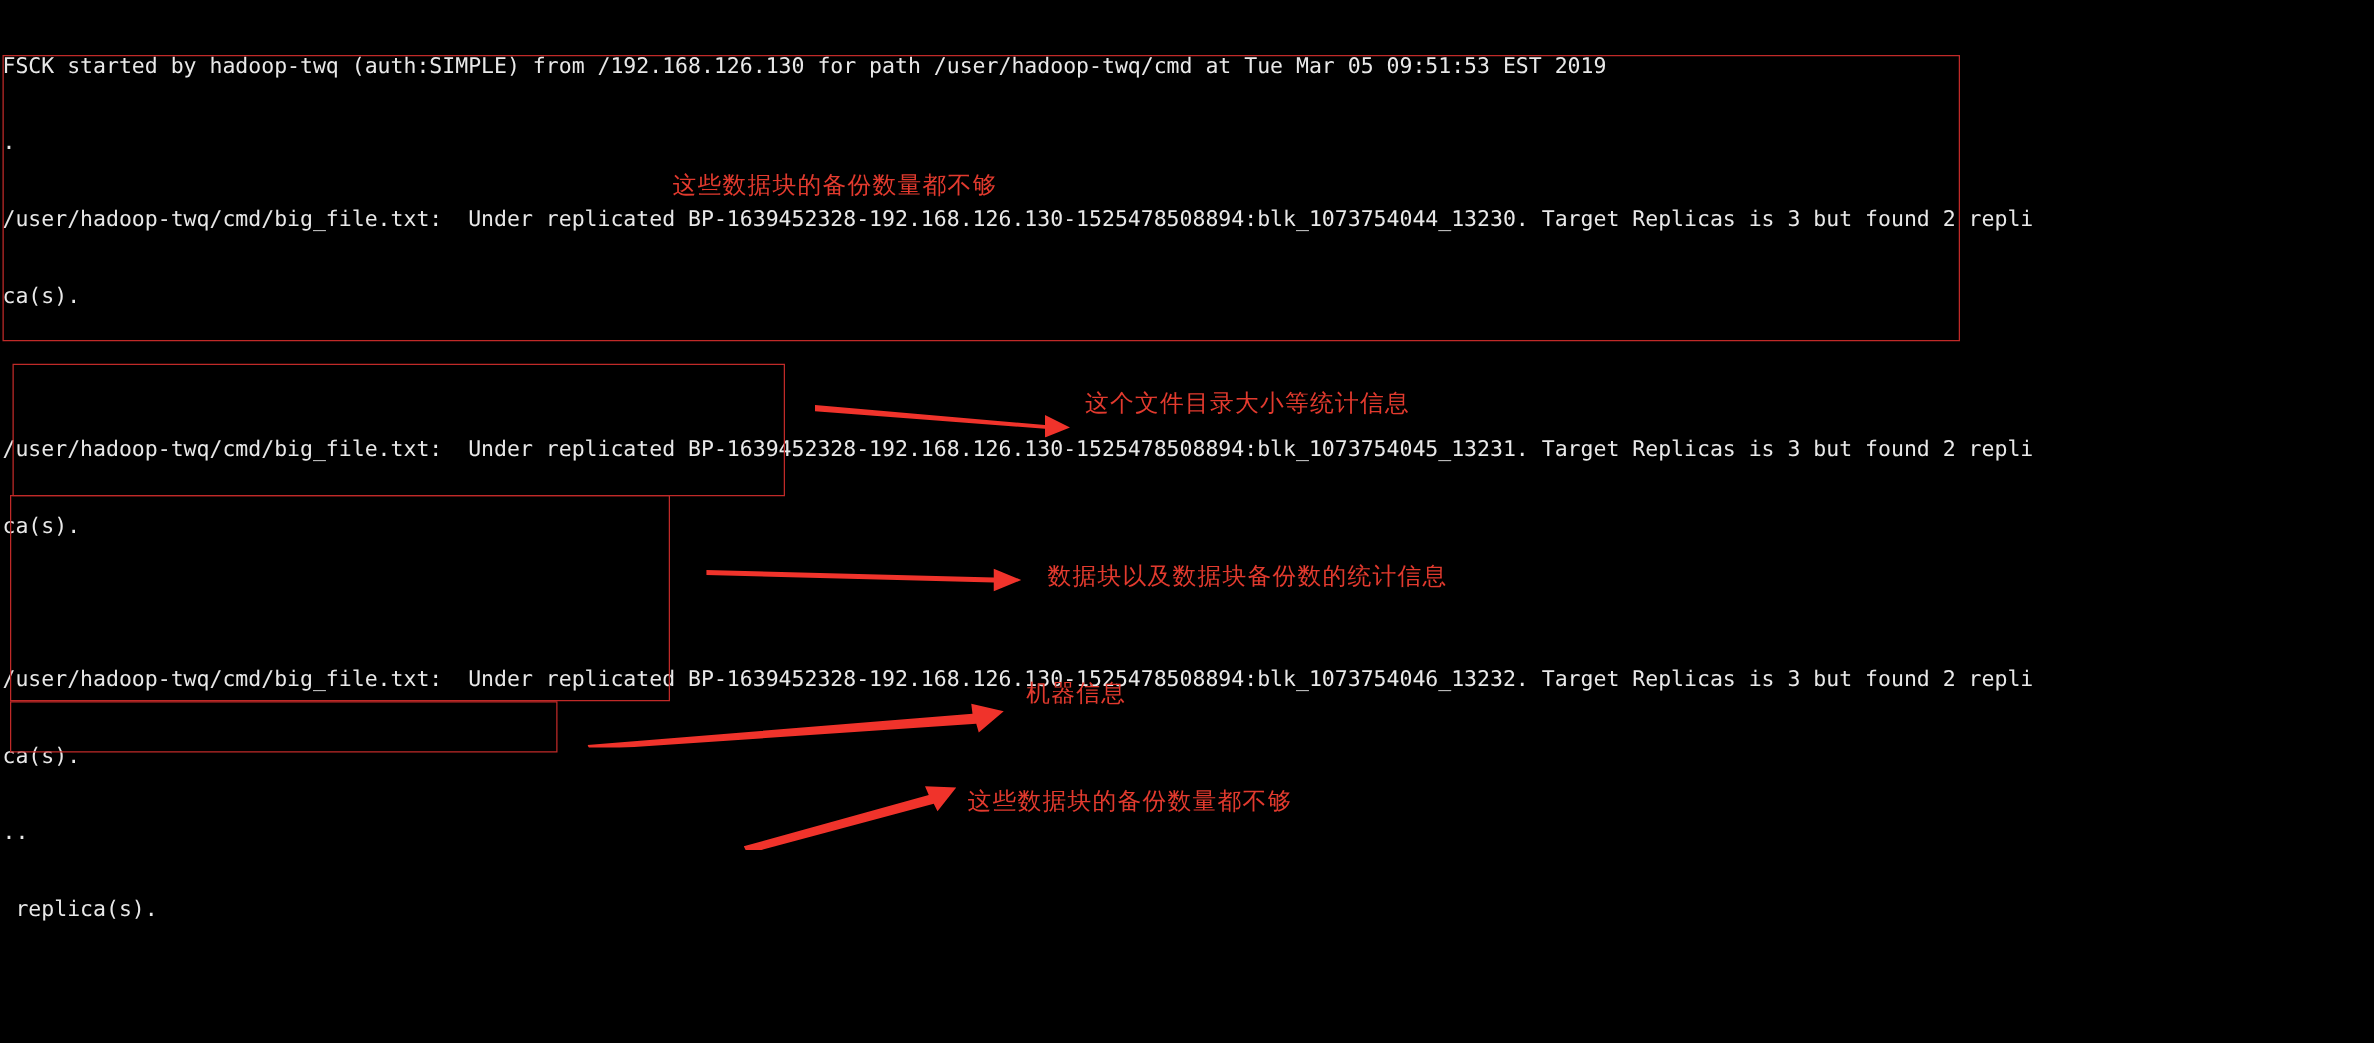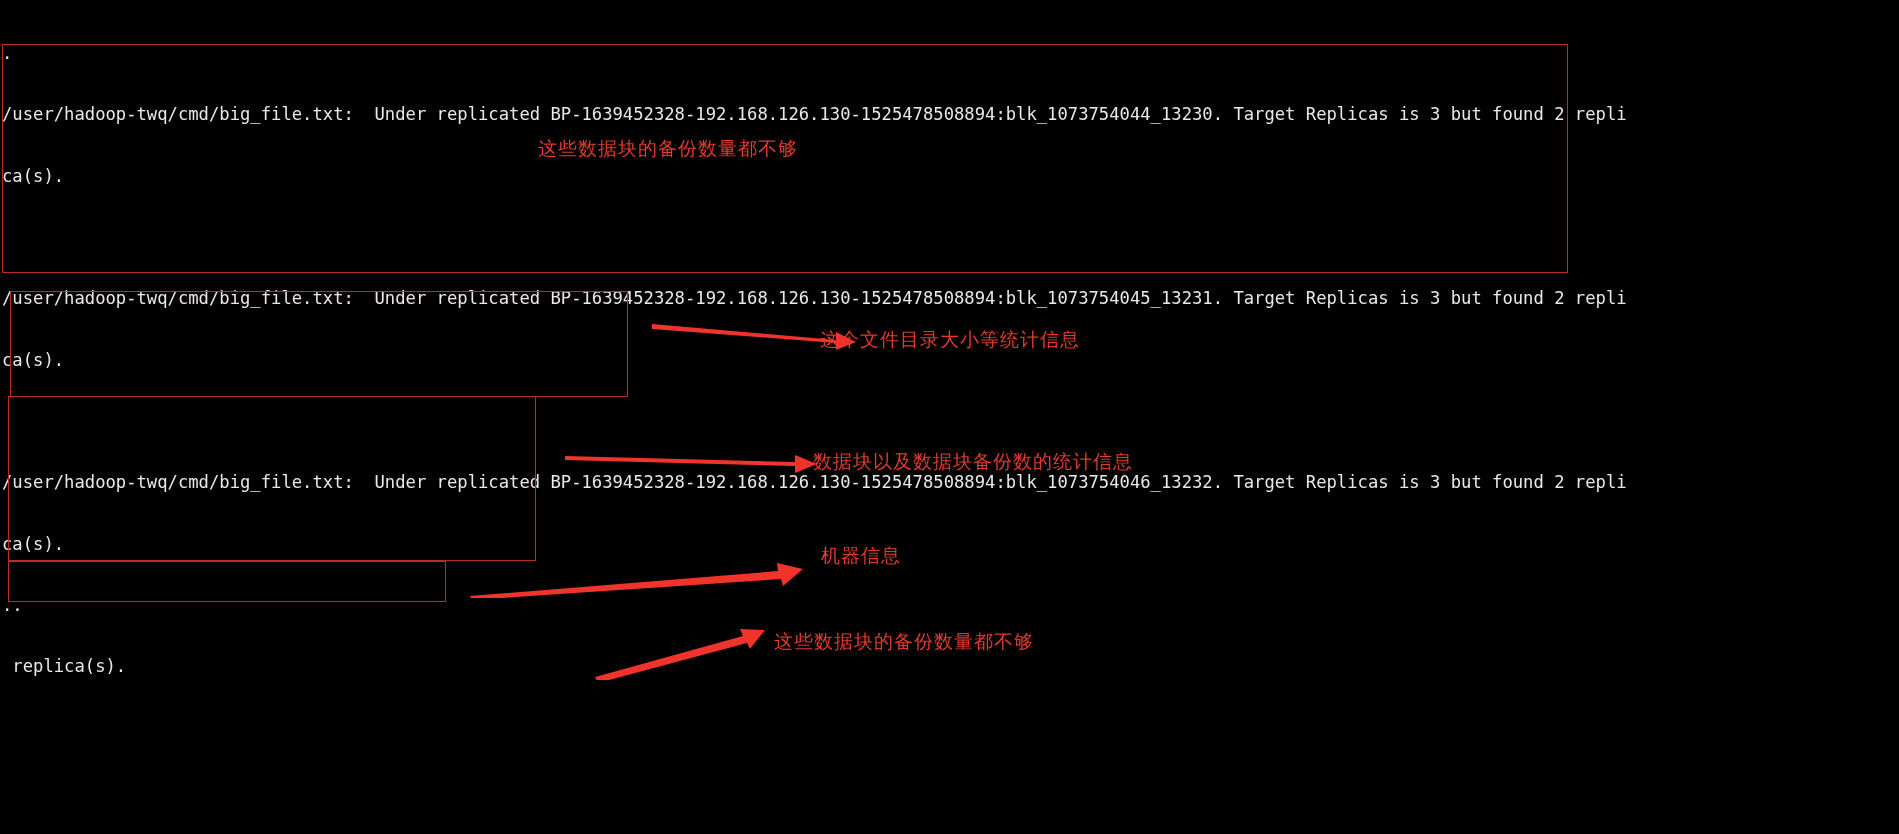--- a/index.html
+++ b/index.html
@@ -35,20 +35,21 @@
     line-height:19px;
     white-space:pre;
     letter-spacing:1px;
   }
   .arrow{position:absolute;}
 </style>
 </head>
 <body>
 
 <div id="term">
+  <span class="ln">FSCK started by hadoop-twq (auth:SIMPLE) from /192.168.126.130 for path /user/hadoop-twq/cmd at Tue Mar 05 09:51:53 EST 2019</span>
   <span class="ln">.</span>
   <span class="ln">/user/hadoop-twq/cmd/big_file.txt:  Under replicated BP-1639452328-192.168.126.130-1525478508894:blk_1073754044_13230. Target Replicas is 3 but found 2 repli</span>
   <span class="ln">ca(s).</span>
   <span class="ln blank"></span>
   <span class="ln">/user/hadoop-twq/cmd/big_file.txt:  Under replicated BP-1639452328-192.168.126.130-1525478508894:blk_1073754045_13231. Target Replicas is 3 but found 2 repli</span>
   <span class="ln">ca(s).</span>
   <span class="ln blank"></span>
   <span class="ln">/user/hadoop-twq/cmd/big_file.txt:  Under replicated BP-1639452328-192.168.126.130-1525478508894:blk_1073754046_13232. Target Replicas is 3 but found 2 repli</span>
   <span class="ln">ca(s).</span>
   <span class="ln">..</span>
@@ -97,20 +98,20 @@
   <svg class="arrow" style="left:470px;top:560px;width:335px;height:38px;" viewBox="0 0 335 38">
     <path d="M0,36 L308,11 L307,3 L333,9 L313,26 L311,19 L2,40 Z" fill="#f0332b"></path>
   </svg>
 
   <svg class="arrow" style="left:595px;top:625px;width:170px;height:55px;" viewBox="0 0 170 55">
     <path d="M0,52 L148,11 L145,4 L170,5 L155,24 L152,18 L3,58 Z" fill="#f0332b"></path>
   </svg>
 
   <div class="cjk" style="left:538px;top:139px;">这些数据块的备份数量都不够</div>
 
-  <div class="cjk" style="left:820px;top:314px;margin-top:16px;">这个文件目录大小等统计信息</div>
+  <div class="cjk" style="left:868px;top:314px;">这个文件目录大小等统计信息</div>
 
-  <div class="cjk" style="left:813px;top:452px;">数据块以及数据块备份数的统计信息</div>
+  <div class="cjk" style="left:838px;top:452px;">数据块以及数据块备份数的统计信息</div>
 
   <div class="cjk" style="left:821px;top:546px;font-family:Liberation Serif, serif;">机器信息</div>
 
   <div class="cjk" style="left:774px;top:632px;">这些数据块的备份数量都不够</div>
 </div>
 
 </body></html>

